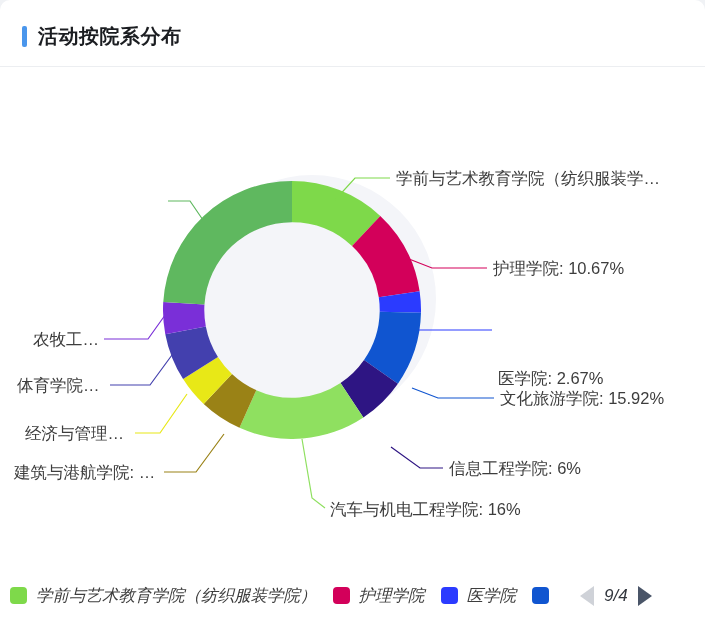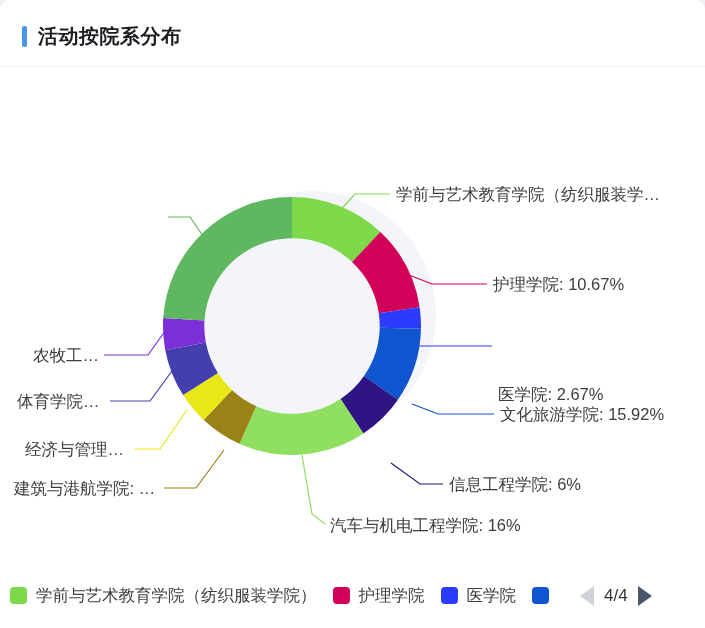--- a/index.html
+++ b/index.html
@@ -39,21 +39,21 @@
   }
   .card-title {
     font-size: 20px;
     font-weight: bold;
     color: #1b1d21;
     letter-spacing: 0.5px;
   }
 
   .chart-area {
     position: absolute;
-    left: 0; top: 84px;
+    left: 0; top: 68px;
     width: 680px; height: 478px; padding-left: 8px;
   }
 
   .donut-wrap {
     position: absolute;
     left: 163px; top: 113px;
     width: 258px; height: 258px;
   }
   .donut-shadow {
     position: absolute;
@@ -74,20 +74,21 @@
   }
 
   .legend {
     position: absolute;
     left: 0; top: 563px;
     width: 705px; height: 65px;
     display: flex;
     align-items: center;
     padding-left: 10px;
     overflow: hidden;
+    font-style: italic;
   }
   .legend-item {
     display: flex;
     align-items: center;
     margin-right: 16px;
     white-space: nowrap;
   }
   .legend-swatch {
     width: 17px; height: 17px;
     border-radius: 4px;
@@ -192,18 +193,18 @@
       <span class="legend-swatch" style="background: rgb(43, 59, 255);"></span>
       <span class="legend-label">医学院</span>
     </div>
     <div class="legend-item">
       <span class="legend-swatch" style="background: rgb(16, 85, 208);"></span>
       <span class="legend-label"></span>
     </div>
 
     <div class="pager">
       <span class="arrow arrow-left"></span>
-      <span class="pager-text">4/4</span>
+      <span class="pager-text">9/4</span>
       <span class="arrow arrow-right"></span>
     </div>
   </div>
 
 </div>
 
 </body></html>

